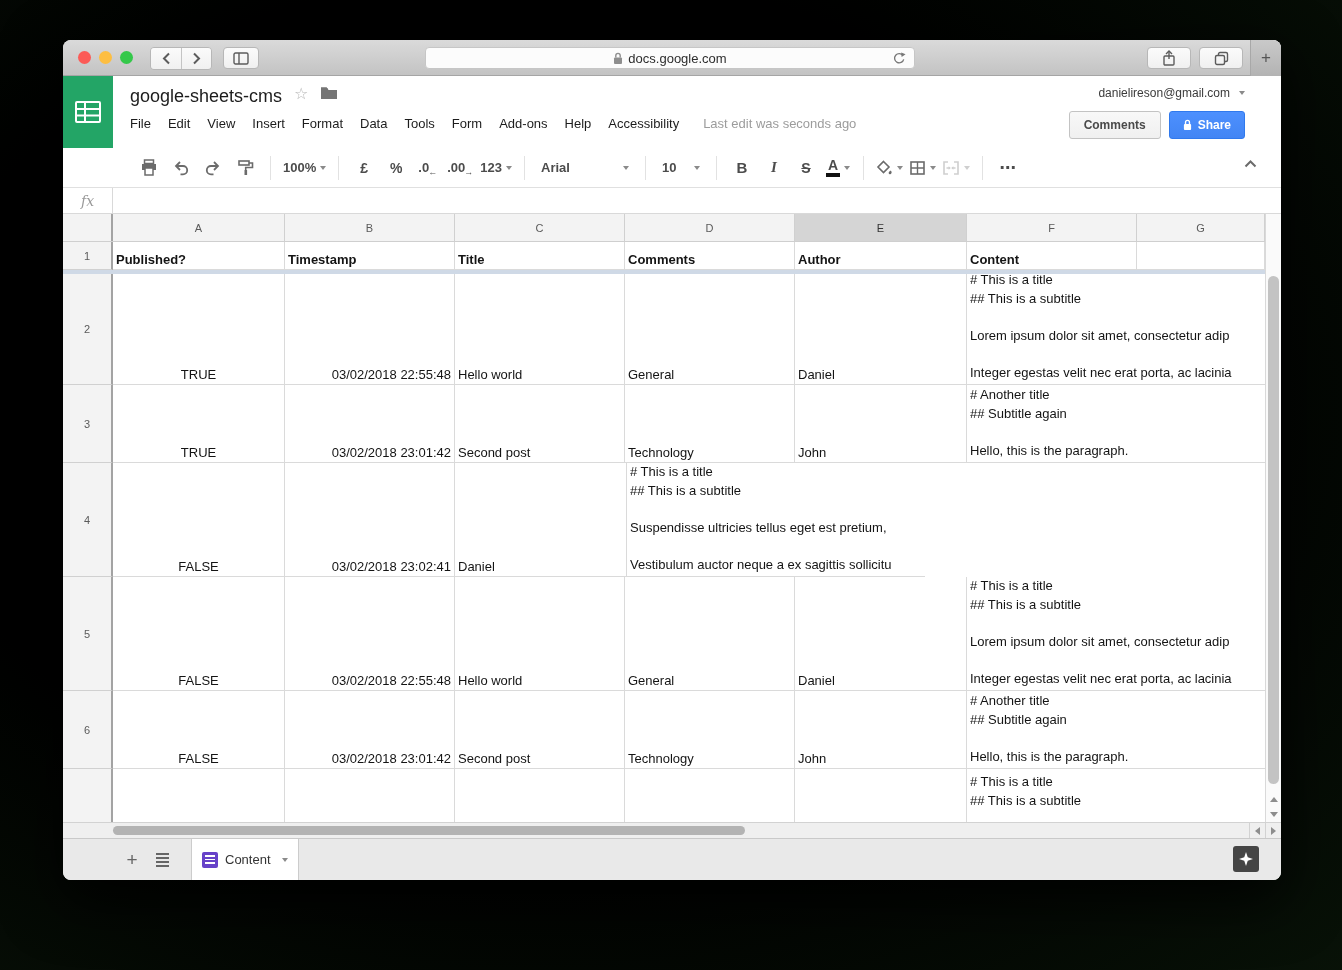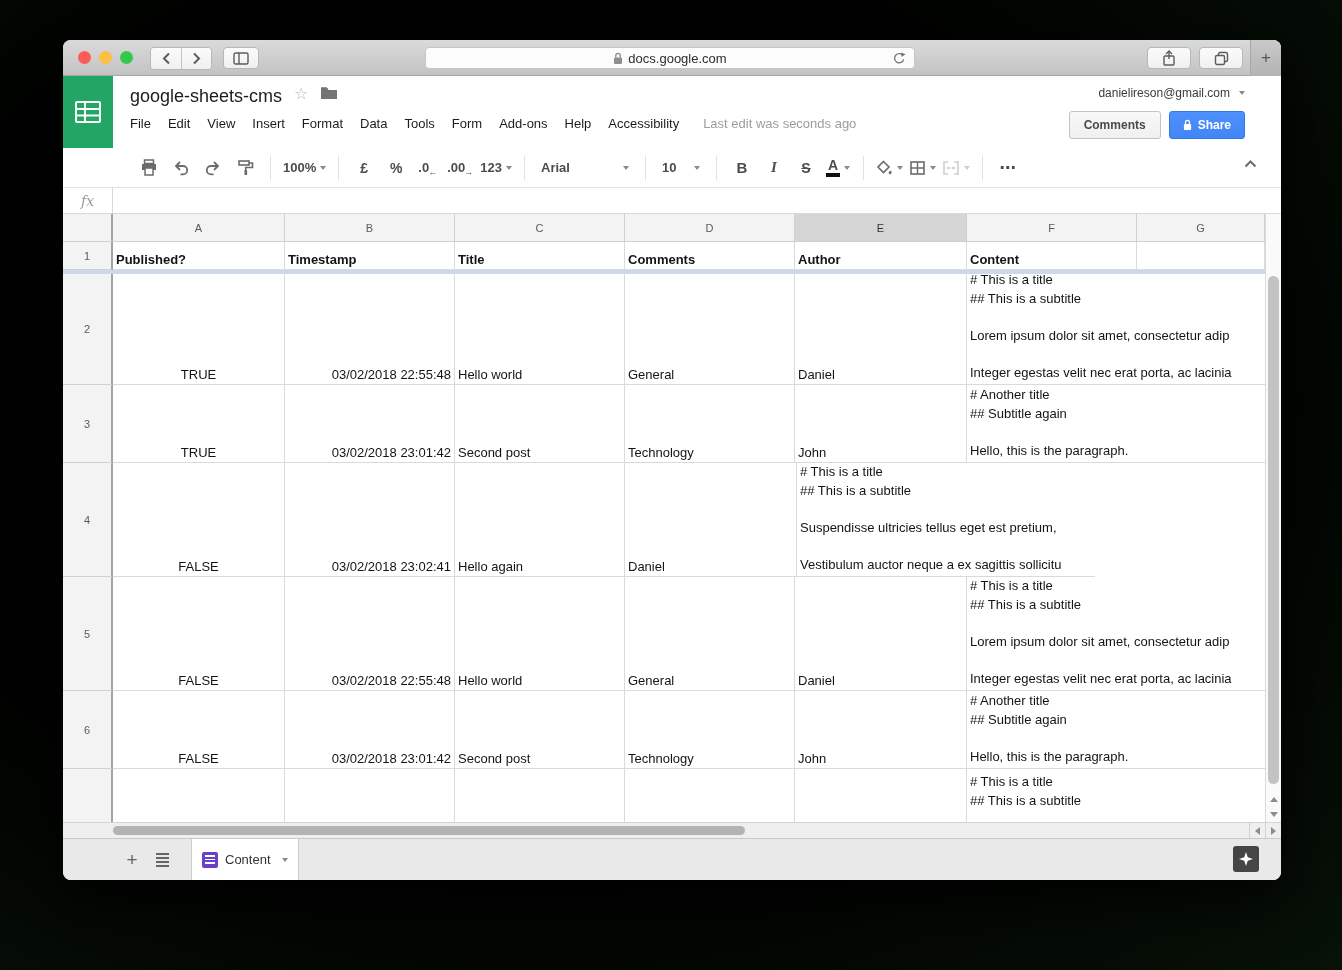--- a/index.html
+++ b/index.html
@@ -373,21 +373,20 @@
             <div class="cell" style="width: 172px;">John</div>
             <div class="cell content" style="width: 298px;"><div class="inner"># Another title
 ## Subtitle again
 
 Hello, this is the paragraph.</div></div>
           </div>
           <div class="row" style="height: 114px;">
             <div class="gutter">4</div>
             <div class="cell a-center" style="width: 172px;">FALSE</div>
             <div class="cell a-right" style="width: 170px;">03/02/2018 23:02:41</div>
-            <div class="cell" style="width: 170px;">Hello again</div>
             <div class="cell" style="width: 172px;">Daniel</div>
             <div class="cell content" style="width: 298px;"><div class="inner"># This is a title
 ## This is a subtitle
 
 Suspendisse ultricies tellus eget est pretium,
 
 Vestibulum auctor neque a ex sagittis sollicitu</div></div>
           </div>
           <div class="row" style="height: 114px;">
             <div class="gutter">5</div>

